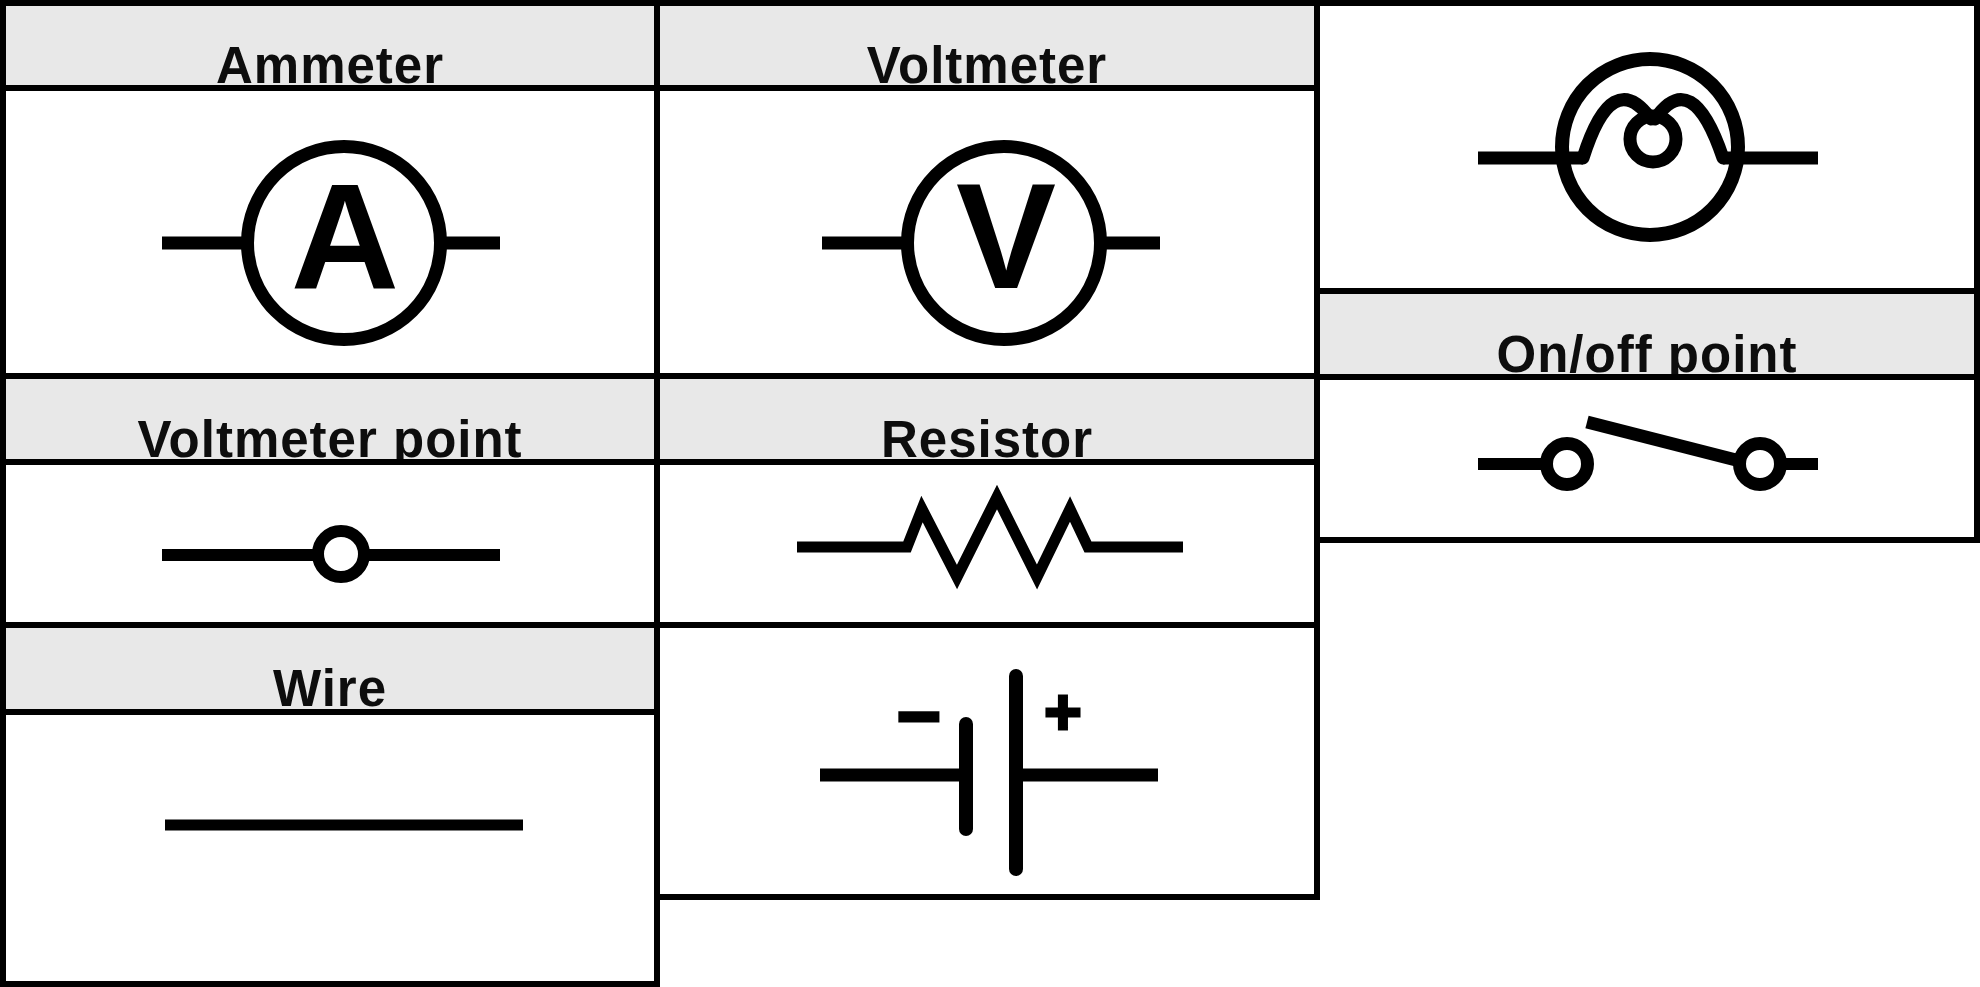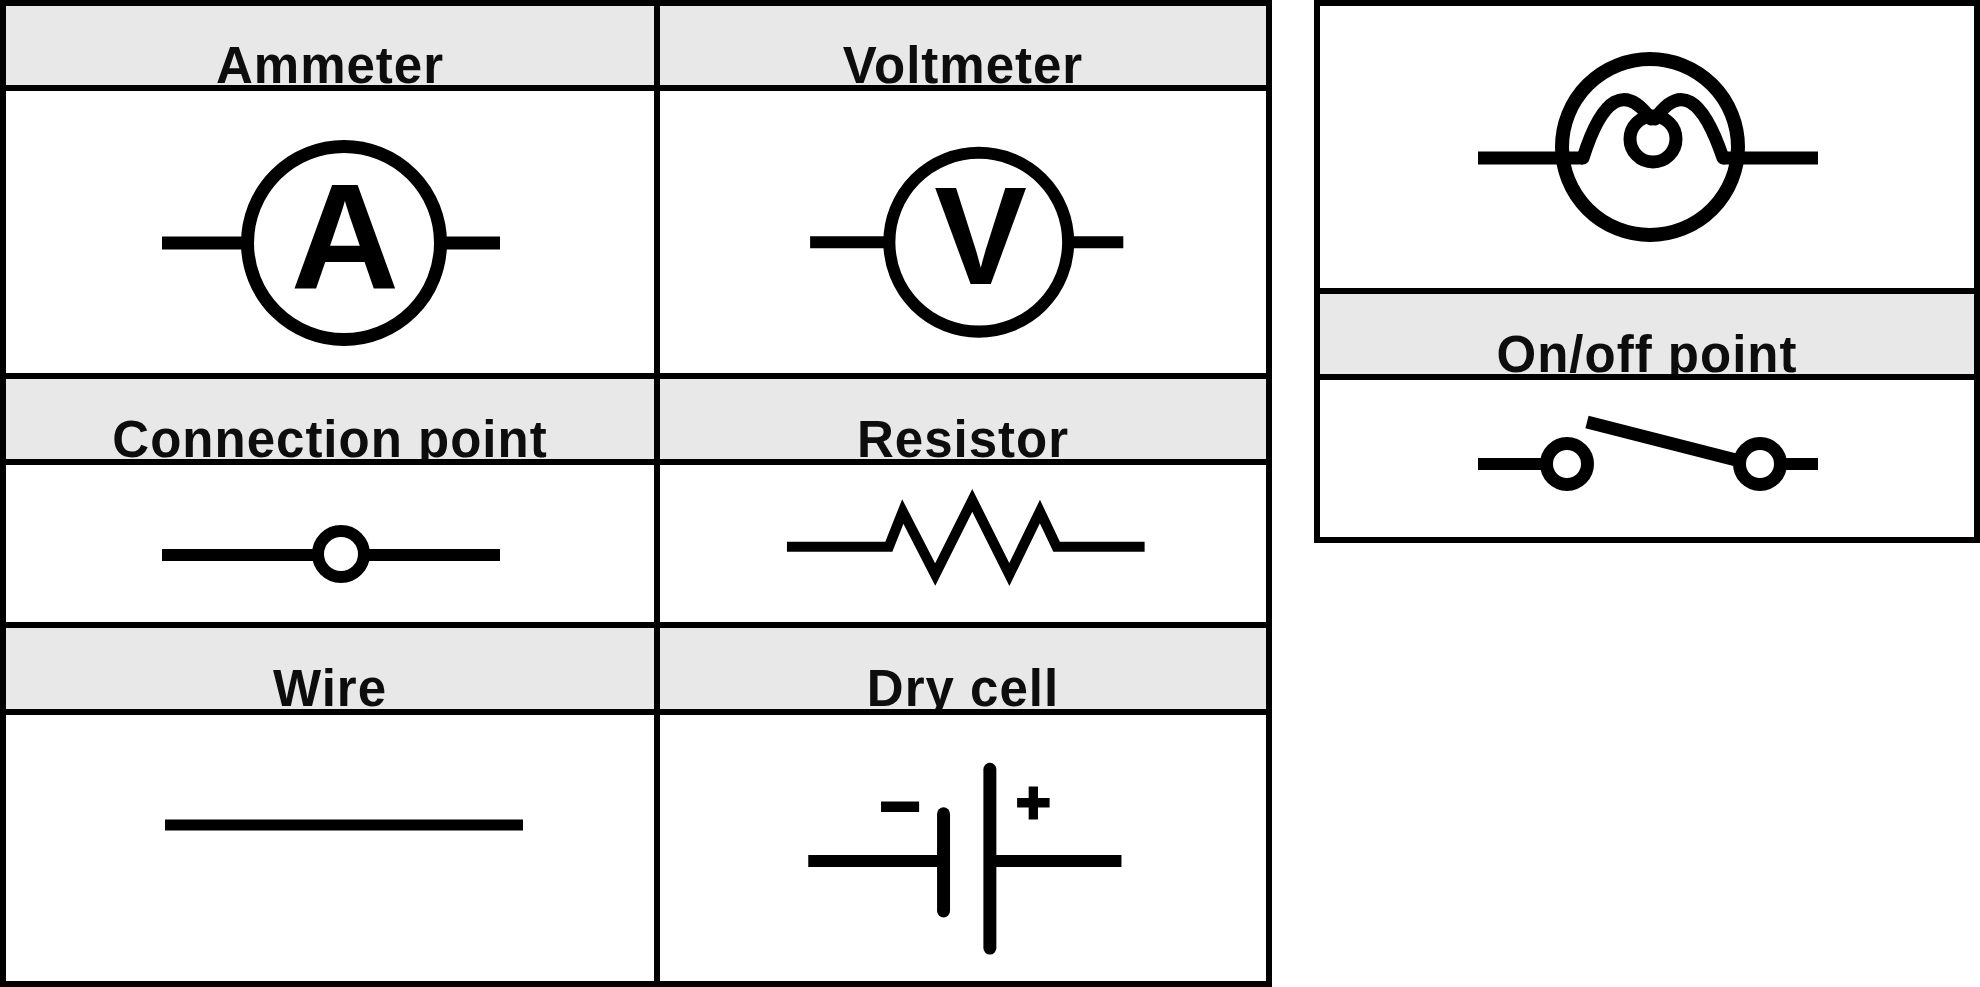--- a/index.html
+++ b/index.html
@@ -49,21 +49,21 @@
     <div class="cell sym" style="height:294px;">
       <svg width="648" height="282" viewBox="0 0 648 282">
         <line class="ink" x1="156" y1="152" x2="240" y2="152" stroke-width="13"></line>
         <line class="ink" x1="438" y1="152" x2="494" y2="152" stroke-width="13"></line>
         <circle class="ink" cx="338" cy="152" r="96.5" fill="#ffffff" stroke-width="13"></circle>
         <text class="glyph" x="339" y="197" text-anchor="middle" font-size="150" font-weight="700">A</text>
       </svg>
     </div>
 
     <div class="cell hdr" style="height:92px;">
-      <span>Connection point</span>
+      <span>Voltmeter point</span>
     </div>
 
     <div class="cell sym" style="height:169px;">
       <svg width="648" height="157" viewBox="0 0 648 157">
         <line class="ink" x1="156" y1="90" x2="494" y2="90" stroke-width="12"></line>
         <circle class="ink" cx="335" cy="89" r="23" fill="#ffffff" stroke-width="12"></circle>
       </svg>
     </div>
 
     <div class="cell hdr" style="height:93px;text-align:center;">
@@ -71,21 +71,21 @@
     </div>
 
     <div class="cell sym" style="height:278px;">
       <svg width="648" height="266" viewBox="0 0 648 266">
         <line class="ink" x1="159" y1="110" x2="517" y2="110" stroke-width="11"></line>
       </svg>
     </div>
 
   </div>
 
-  <div class="col" style="left:654px;width:618px;">
+  <div class="col" style="left:654px;width:666px;">
 
     <div class="cell hdr" style="height:91px;">
       <span>Voltmeter</span>
     </div>
 
     <div class="cell sym" style="height:294px;">
       <svg width="654" height="282" viewBox="0 0 654 282">
         <line class="ink" x1="162" y1="152" x2="246" y2="152" stroke-width="13"></line>
         <line class="ink" x1="444" y1="152" x2="500" y2="152" stroke-width="13"></line>
         <circle class="ink" cx="344" cy="152" r="96.5" fill="#ffffff" stroke-width="13"></circle>
@@ -96,23 +96,20 @@
     <div class="cell hdr" style="height:92px;">
       <span>Resistor</span>
     </div>
 
     <div class="cell sym" style="height:169px;">
       <svg width="654" height="157" viewBox="0 0 654 157">
         <polyline class="ink" fill="none" stroke-width="11" stroke-linejoin="miter" points="137,82 247,82 262,44 297,112 337,32 377,112 410,44 428,82 523,82"></polyline>
       </svg>
     </div>
 
-    <div class="cell hdr" style="height:93px;">
-      <span>Dry cell</span>
-    </div>
 
     <div class="cell sym" style="height:278px;">
       <svg width="654" height="266" viewBox="0 0 654 266">
         <line class="ink" x1="160" y1="147" x2="305" y2="147" stroke-width="13"></line>
         <line class="ink" x1="362" y1="147" x2="498" y2="147" stroke-width="13"></line>
         <line class="ink" x1="306" y1="96" x2="306" y2="201" stroke-width="14" stroke-linecap="round"></line>
         <line class="ink" x1="356" y1="48" x2="356" y2="241" stroke-width="14" stroke-linecap="round"></line>
         <text class="glyph" x="259" y="87" text-anchor="middle" dominant-baseline="central" font-size="76" font-weight="700" stroke="#000000" stroke-width="3">−</text>
         <text class="glyph" x="403" y="84" text-anchor="middle" dominant-baseline="central" font-size="64" font-weight="700" stroke="#000000" stroke-width="3">+</text>
       </svg>

